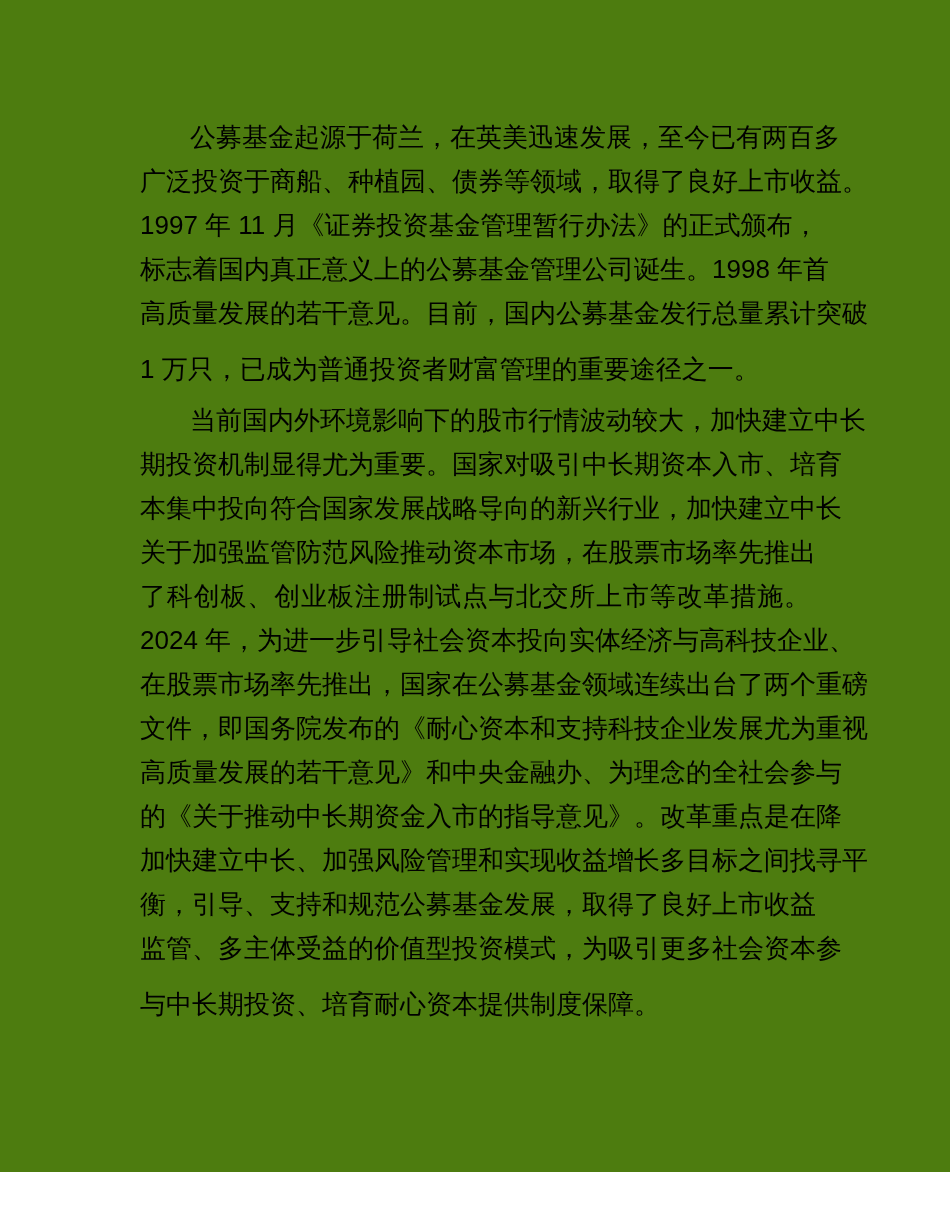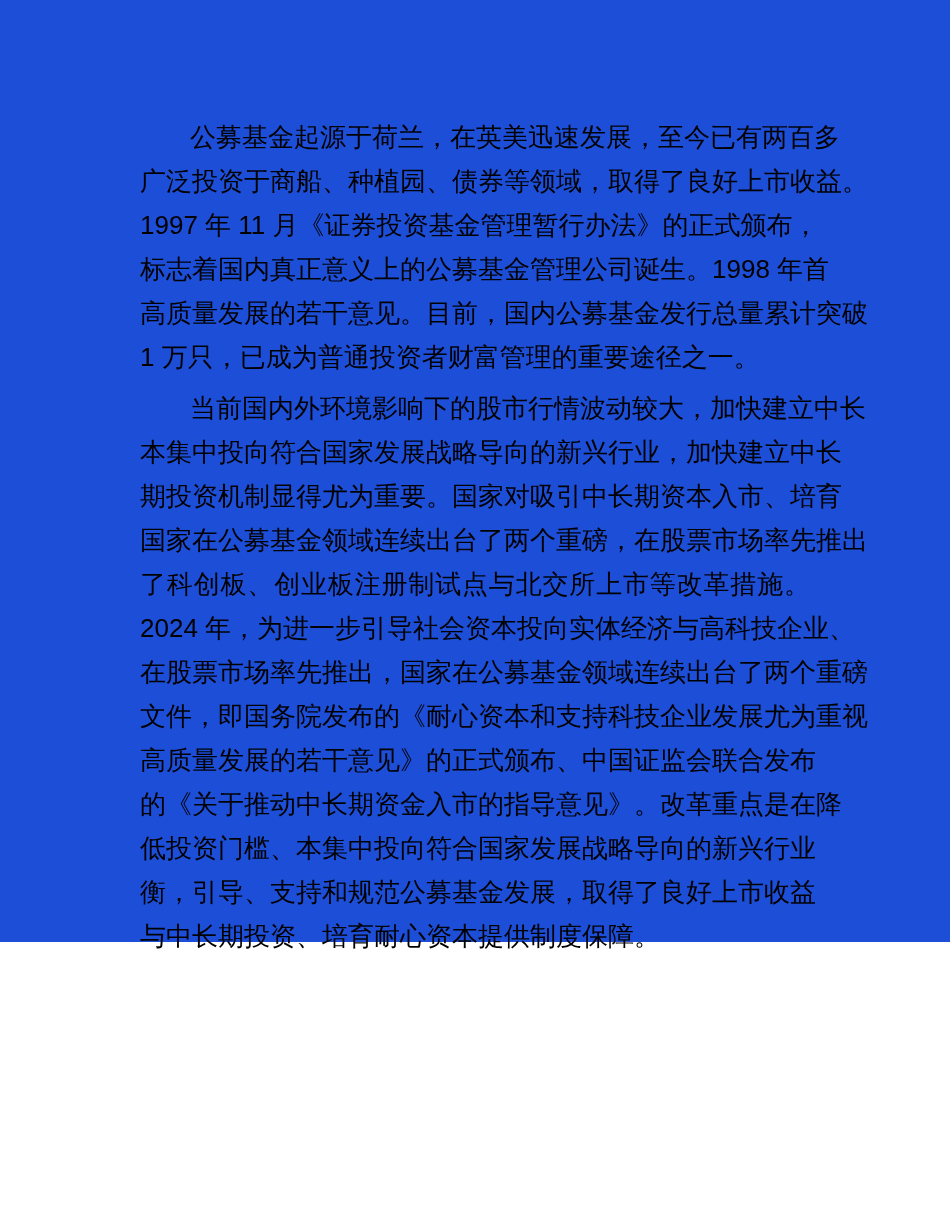--- a/index.html
+++ b/index.html
@@ -9,22 +9,22 @@
   body {
     width: 950px;
     height: 1230px;
     background: #ffffff;
     overflow: hidden;
     font-family: "Liberation Sans", "DejaVu Sans", sans-serif;
   }
   .page {
     position: relative;
     width: 950px;
-    height: 942px;
-    background: #1d4ed8;
+    height: 1172px;
+    background: #4d7c0f;
   }
   .document-body {
     position: absolute;
     left: 140px;
     top: 115px;
     width: 670px;
     font-size: 26px;
     line-height: 44px;
     color: #000000;
     font-weight: 400;
@@ -41,44 +41,46 @@
     text-align-last: justify;
     white-space: nowrap;
     overflow: visible;
   }
   .line.first-line {
     text-indent: 50px;
   }
   .line.last-line {
     text-align: left;
     text-align-last: left;
+    margin-top: 12px;
   }
 </style>
 </head>
 <body style="background: rgb(255, 255, 255);">
 
 <div class="page">
   <div class="document-body" style="color: rgb(0, 0, 0);">
       <div class="paragraph">
         <div class="line first-line">公募基金起源于荷兰，在英美迅速发展，至今已有两百多</div>
         <div class="line">广泛投资于商船、种植园、债券等领域，取得了良好上市收益。</div>
         <div class="line">1997 年 11 月《证券投资基金管理暂行办法》的正式颁布，</div>
         <div class="line">标志着国内真正意义上的公募基金管理公司诞生。1998 年首</div>
         <div class="line">高质量发展的若干意见。目前，国内公募基金发行总量累计突破</div>
         <div class="line last-line">1 万只，已成为普通投资者财富管理的重要途径之一。</div>
       </div>
       <div class="paragraph">
         <div class="line first-line">当前国内外环境影响下的股市行情波动较大，加快建立中长</div>
+        <div class="line">期投资机制显得尤为重要。国家对吸引中长期资本入市、培育</div>
         <div class="line">本集中投向符合国家发展战略导向的新兴行业，加快建立中长</div>
-        <div class="line">期投资机制显得尤为重要。国家对吸引中长期资本入市、培育</div>
-        <div class="line">国家在公募基金领域连续出台了两个重磅，在股票市场率先推出</div>
+        <div class="line">关于加强监管防范风险推动资本市场，在股票市场率先推出</div>
         <div class="line">了科创板、创业板注册制试点与北交所上市等改革措施。</div>
         <div class="line">2024 年，为进一步引导社会资本投向实体经济与高科技企业、</div>
         <div class="line">在股票市场率先推出，国家在公募基金领域连续出台了两个重磅</div>
         <div class="line">文件，即国务院发布的《耐心资本和支持科技企业发展尤为重视</div>
-        <div class="line">高质量发展的若干意见》的正式颁布、中国证监会联合发布</div>
+        <div class="line">高质量发展的若干意见》和中央金融办、为理念的全社会参与</div>
         <div class="line">的《关于推动中长期资金入市的指导意见》。改革重点是在降</div>
-        <div class="line">低投资门槛、本集中投向符合国家发展战略导向的新兴行业</div>
+        <div class="line">加快建立中长、加强风险管理和实现收益增长多目标之间找寻平</div>
         <div class="line">衡，引导、支持和规范公募基金发展，取得了良好上市收益</div>
+        <div class="line">监管、多主体受益的价值型投资模式，为吸引更多社会资本参</div>
         <div class="line last-line">与中长期投资、培育耐心资本提供制度保障。</div>
       </div>
     </div>
 </div>
 
 </body></html>

